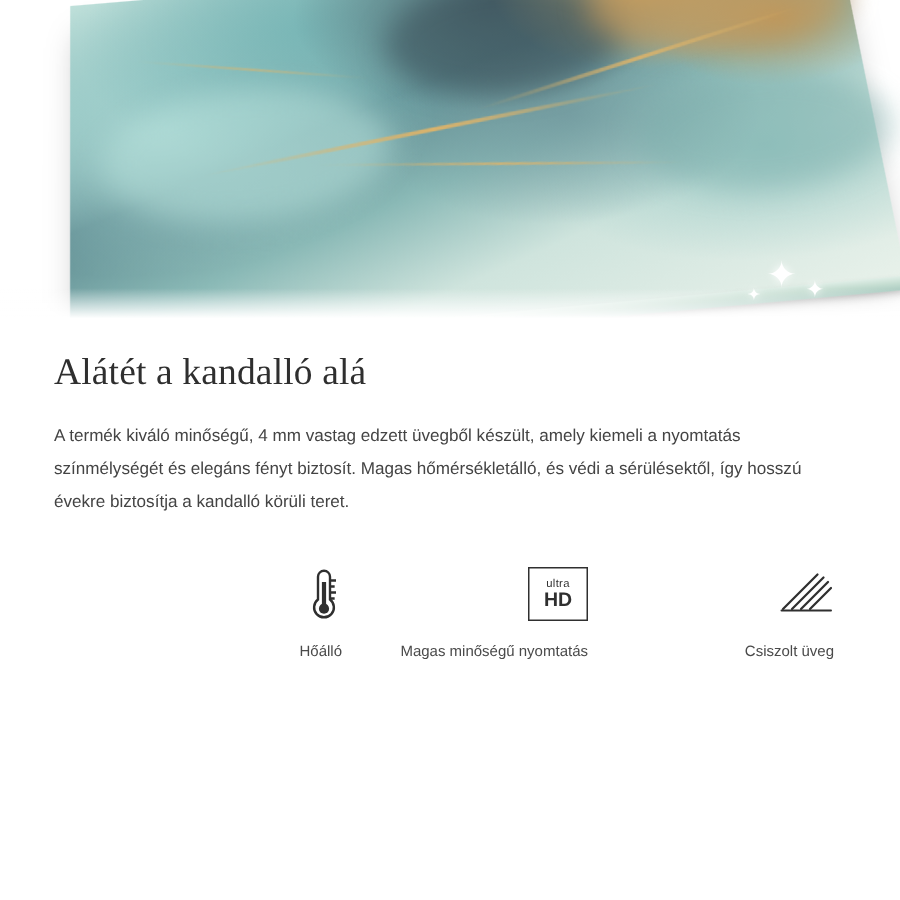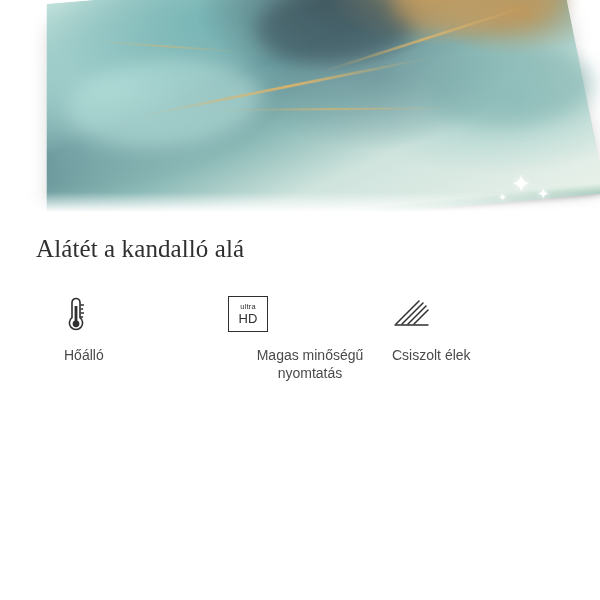--- a/index.html
+++ b/index.html
@@ -145,48 +145,48 @@
   .features {
     margin-top: 26px;
     padding: 0 28px;
     display: grid;
     grid-template-columns: repeat(3, 1fr);
     grid-row-gap: 14px;
   }
   .feature {
     display: flex;
     flex-direction: column;
-    align-items: flex-start;
+    align-items: flex-end;
     justify-content: flex-start;
   }
   .feature .ico {
     height: 46px;
     display: flex;
     align-items: center;
     justify-content: center;
   }
   .feature .cap {
     margin-top: 9px;
-    font-size: 14px;
+    font-size: 10px;
     color: #4a4a4a;
     text-align: center;
     line-height: 1.3;
   }
   .ultrahd {
     width: 38px;
     height: 34px;
     border: 1.6px solid #2f2f2f;
     display: flex;
     flex-direction: column;
     align-items: center;
     justify-content: center;
     line-height: 1;
   }
   .ultrahd .u1 { font-size: 7.5px; letter-spacing: .2px; color: #2f2f2f; }
-  .ultrahd .u2 { font-size: 13px; font-weight: normal; color: #2f2f2f; margin-top: 1px; }
+  .ultrahd .u2 { font-size: 13px; font-weight: bold; color: #2f2f2f; margin-top: 1px; }
 </style>
 </head>
 <body>
 
 <div class="page">
 
   <div class="hero">
     <div class="panel-wrap">
       <div class="panel">
         <span class="smoke s1"></span>
@@ -203,20 +203,21 @@
     <span class="sparkle sp1">✦</span>
     <span class="sparkle sp2">✦</span>
     <span class="sparkle sp3">✦</span>
     <div class="hero-fade"></div>
   </div>
 
   <div class="content">
     <h1 class="headline">
       <span>Alátét a kandalló alá</span>
     </h1>
+    <p class="intro">A termék kiváló minőségű, 4 mm vastag edzett üvegből készült, amely kiemeli a nyomtatás színmélységét és elegáns fényt biztosít. Magas hőmérsékletálló, és védi a sérülésektől, így hosszú évekre biztosítja a kandalló körüli teret.</p>
 
     <div class="features">
 
       <div class="feature">
         <span class="ico">
           <svg width="24" height="42" viewBox="0 0 24 42" fill="none" stroke="#2f2f2f" stroke-width="1.6">
             <path d="M12 5.5a4 4 0 0 0-4 4v15.2a6.6 6.6 0 1 0 8 0V9.5a4 4 0 0 0-4-4z"></path>
             <circle cx="12" cy="30.8" r="3.4" fill="#2f2f2f" stroke="none"></circle>
             <rect x="10.6" y="13" width="2.8" height="15" fill="#2f2f2f" stroke="none"></rect>
             <path d="M16.5 12h3.5M16.5 16h2.6M16.5 20h3.5M16.5 24h2.6"></path>
@@ -240,19 +241,19 @@
       <div class="feature">
         <span class="ico">
           <svg width="38" height="30" viewBox="0 0 38 30" fill="none" stroke="#2f2f2f" stroke-width="1.5" stroke-linecap="round">
             <path d="M4 25L27 2"></path>
             <path d="M10 25L31 4"></path>
             <path d="M16 25L34 7"></path>
             <path d="M22 25L36 11"></path>
             <path d="M3 26h33" stroke-width="1.3"></path>
           </svg>
         </span>
-        <span class="cap">Csiszolt élek</span>
+        <span class="cap">Csiszolt üveg</span>
       </div>
 
 
     </div>
   </div>
 </div>
 
 </body></html>

